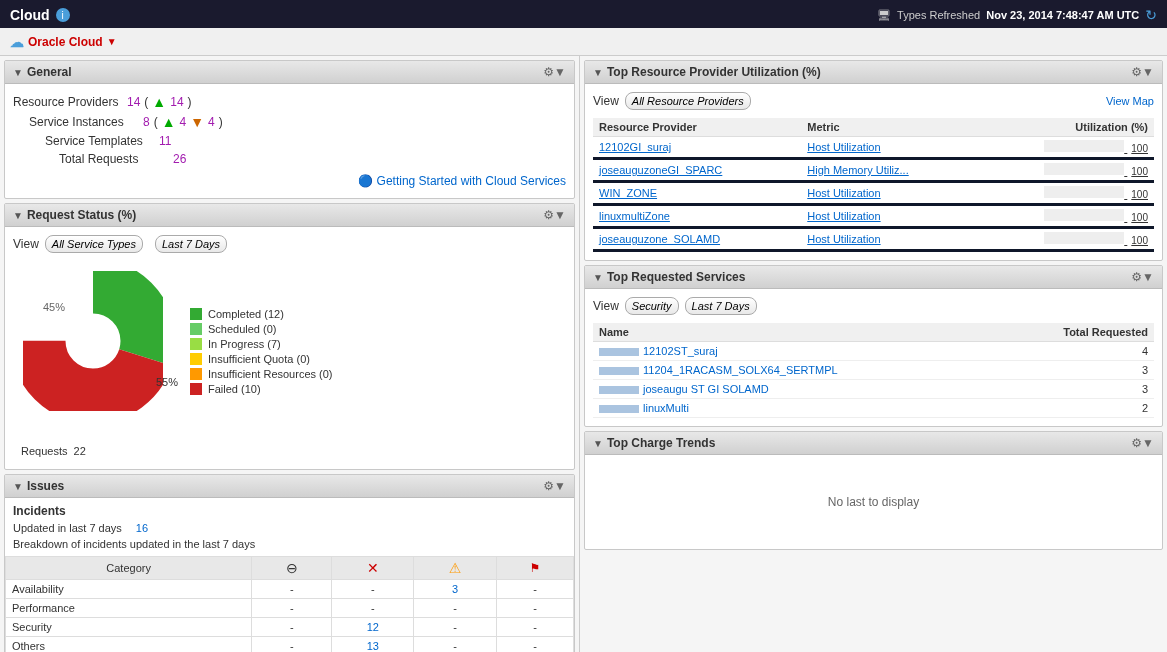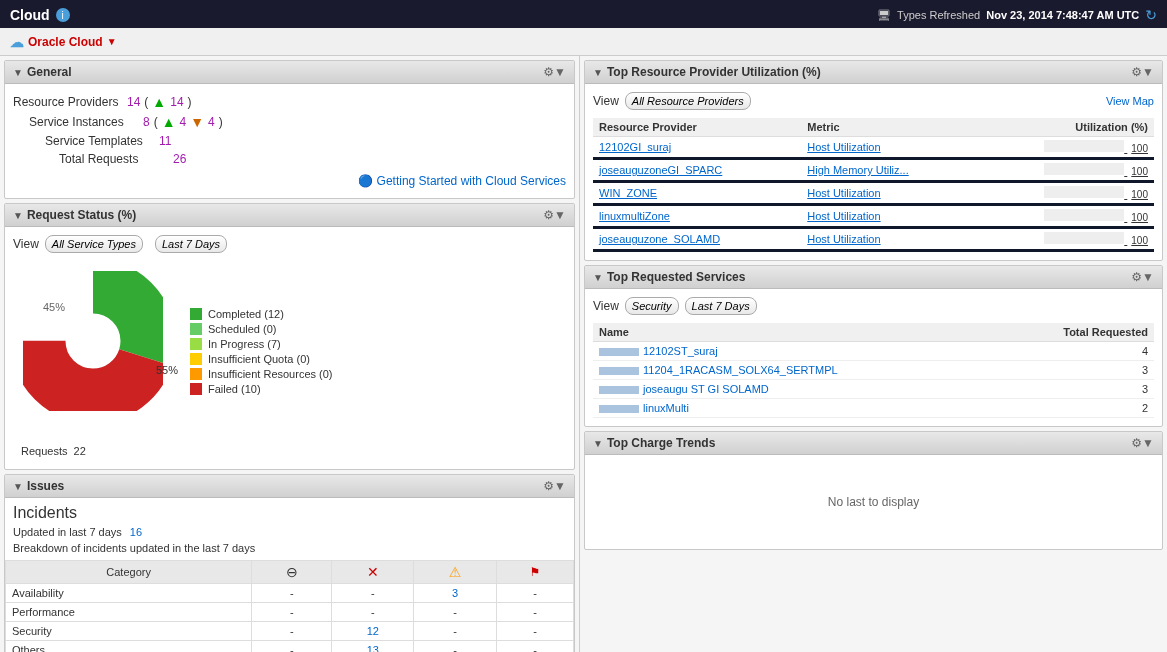--- a/index.html
+++ b/index.html
@@ -107,22 +107,22 @@
     .pie-label-45 { position: absolute; top: 30px; left: 20px; font-size: 11px; color: #666; }
     .pie-label-55 { position: absolute; bottom: 50px; right: 10px; font-size: 11px; color: #333; }
 
     .legend { display: flex; flex-direction: column; gap: 3px; }
     .legend-item { display: flex; align-items: center; gap: 6px; font-size: 11px; }
     .legend-color { width: 12px; height: 12px; display: inline-block; }
 
     .requests-total { font-size: 11px; padding: 4px 8px; }
 
     
-    .incidents-header { font-weight: normal; font-size: 16px; padding: 6px 8px 2px; }
-    .incidents-subrow { padding: 2px 8px; font-size: 11px; display: flex; align-items: center; gap: 8px; }
+    .incidents-header { font-weight: bold; font-size: 12px; padding: 6px 8px 2px; }
+    .incidents-subrow { padding: 2px 8px; font-size: 11px; display: flex; align-items: center; gap: 14px; }
     .updated-value { color: #0066cc; cursor: pointer; }
 
     .incidents-table { width: 100%; border-collapse: collapse; margin: 4px 0; font-size: 11px; }
     .incidents-table th, .incidents-table td { border: 1px solid #ddd; padding: 3px 6px; text-align: center; }
     .incidents-table th { background: #e8e8e8; font-weight: normal; }
     .incidents-table td:first-child { text-align: left; }
     .icon-critical { color: #333; font-size: 14px; }
     .icon-error { color: #cc0000; font-size: 14px; }
     .icon-warning { color: #ff9900; font-size: 14px; }
     .icon-flag { color: #cc0000; font-size: 12px; }
@@ -238,21 +238,21 @@
           <button class="dropdown-btn">Last 7 Days</button>
         </div>
         <div class="chart-area">
           <div class="pie-container">
             <svg class="pie-chart" viewBox="0 0 140 140">
 
               <circle cx="70" cy="70" r="55" fill="none" stroke="#33aa33" stroke-width="55" stroke-dasharray="190 346" stroke-dashoffset="87" transform="rotate(-90 70 70)"></circle>
               <circle cx="70" cy="70" r="55" fill="none" stroke="#cc2222" stroke-width="55" stroke-dasharray="156 346" stroke-dashoffset="-103" transform="rotate(-90 70 70)"></circle>
             </svg>
             <div class="pie-label-45">45%</div>
-            <div class="pie-label-55" style="position:absolute;bottom:55px;right:5px;">55%</div>
+            <div class="pie-label-55" style="position:absolute;bottom:43px;right:5px;">55%</div>
           </div>
           <div class="legend">
             <div class="legend-item">
               <span class="legend-color" style="background:#33aa33;"></span>
               <span>Completed (12)</span>
             </div>
             <div class="legend-item">
               <span class="legend-color" style="background:#66cc66;"></span>
               <span>Scheduled (0)</span>
             </div>

